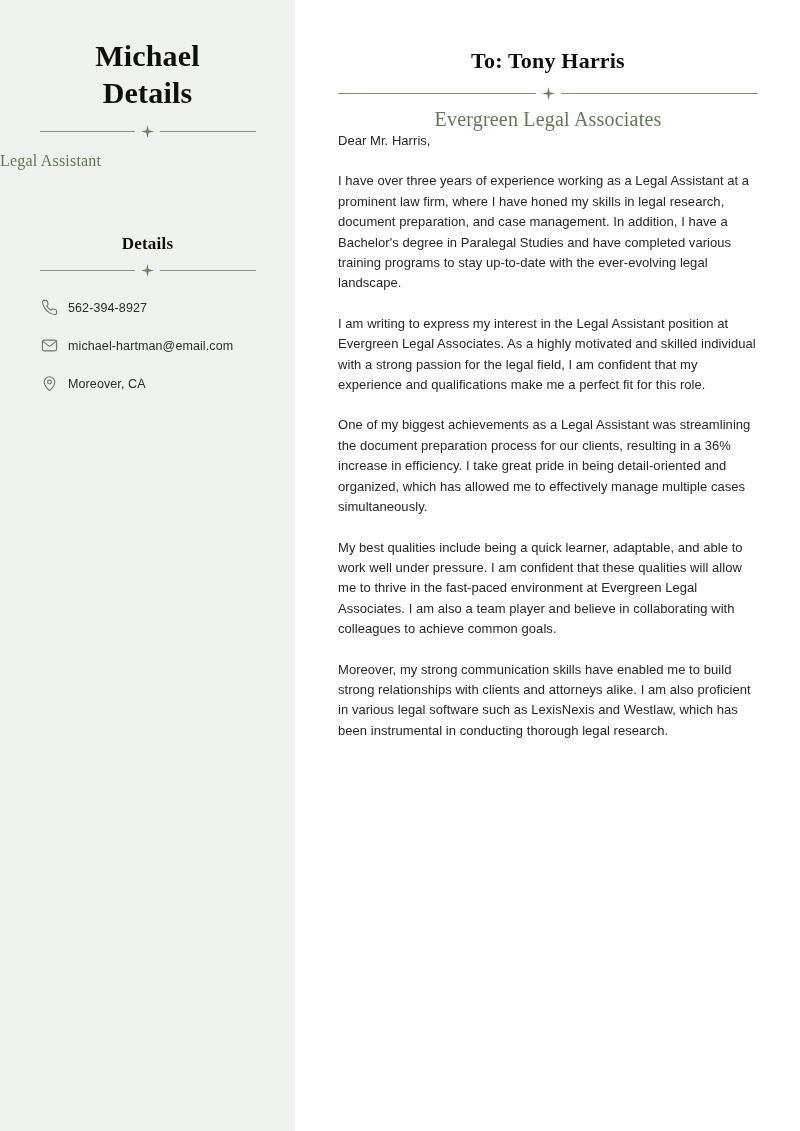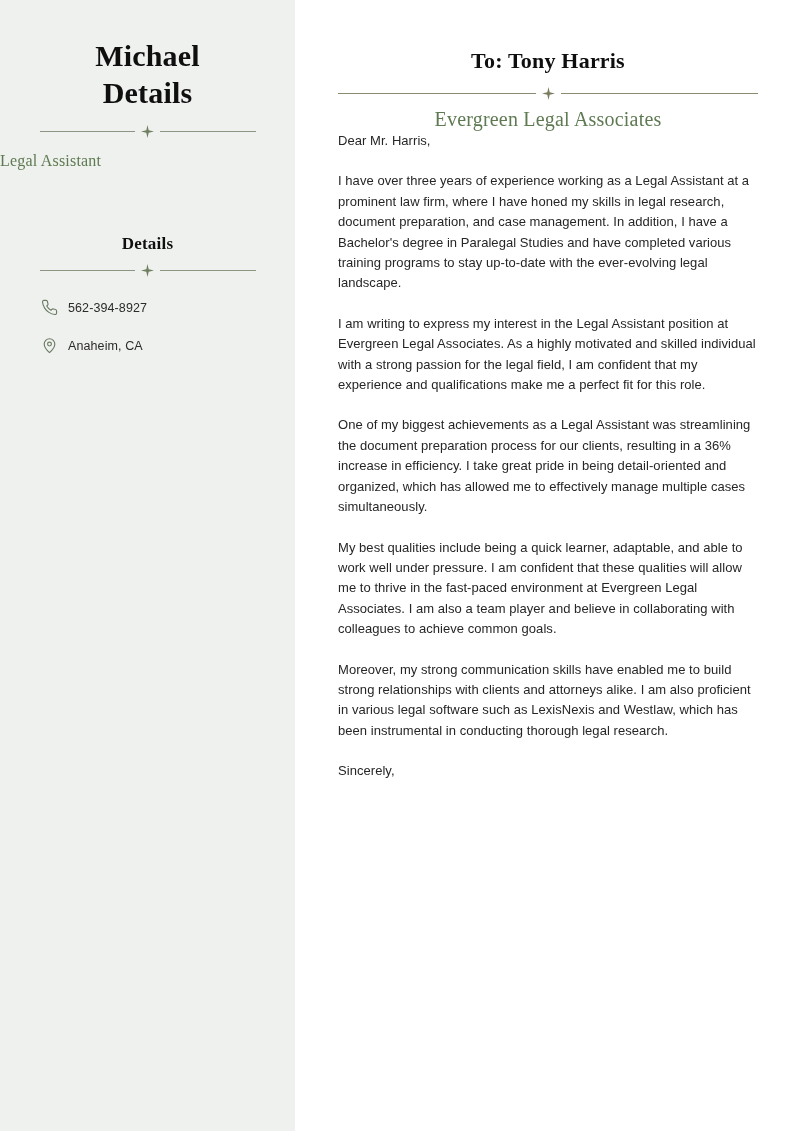--- a/index.html
+++ b/index.html
@@ -207,29 +207,38 @@
 
       <li class="contact-item">
         <span class="contact-icon">
           <svg width="17" height="17" viewBox="0 0 24 24" fill="none" stroke="#6b7a63" stroke-width="1.6" stroke-linecap="round" stroke-linejoin="round">
             <path d="M22 16.92v3a2 2 0 0 1-2.18 2 19.79 19.79 0 0 1-8.63-3.07 19.5 19.5 0 0 1-6-6 19.79 19.79 0 0 1-3.07-8.67A2 2 0 0 1 4.11 2h3a2 2 0 0 1 2 1.72c.127.96.362 1.903.7 2.81a2 2 0 0 1-.45 2.11L8.09 9.91a16 16 0 0 0 6 6l1.27-1.27a2 2 0 0 1 2.11-.45c.907.338 1.85.573 2.81.7A2 2 0 0 1 22 16.92z"></path>
           </svg>
         </span>
         <span class="contact-text">562-394-8927</span>
       </li>
 
+      <li class="contact-item">
+        <span class="contact-icon">
+          <svg width="17" height="17" viewBox="0 0 24 24" fill="none" stroke="#6b7a63" stroke-width="1.6" stroke-linecap="round" stroke-linejoin="round">
+            <rect x="2" y="4.5" width="20" height="15" rx="2.5"></rect>
+            <path d="M2.6 6.2 L12 13.2 L21.4 6.2"></path>
+          </svg>
+        </span>
+        <span class="contact-text">michael-hartman@email.com</span>
+      </li>
 
       <li class="contact-item">
         <span class="contact-icon">
           <svg width="17" height="17" viewBox="0 0 24 24" fill="none" stroke="#6b7a63" stroke-width="1.6" stroke-linecap="round" stroke-linejoin="round">
             <path d="M12 22s7.5-6.2 7.5-12A7.5 7.5 0 0 0 4.5 10c0 5.8 7.5 12 7.5 12z"></path>
             <circle cx="12" cy="10" r="2.7"></circle>
           </svg>
         </span>
-        <span class="contact-text">Anaheim, CA</span>
+        <span class="contact-text">Moreover, CA</span>
       </li>
 
     </ul>
   </aside>
 
   <section class="main">
 
     <h1 class="to-title">To: Tony Harris</h1>
 
     <div class="divider main-divider">
@@ -244,18 +253,17 @@
 
     <div class="company">Evergreen Legal Associates</div>
 
     <div class="letter">
       <p>Dear Mr. Harris,</p>
       <p>I have over three years of experience working as a Legal Assistant at a prominent law firm, where I have honed my skills in legal research, document preparation, and case management. In addition, I have a Bachelor's degree in Paralegal Studies and have completed various training programs to stay up-to-date with the ever-evolving legal landscape.</p>
       <p>I am writing to express my interest in the Legal Assistant position at Evergreen Legal Associates. As a highly motivated and skilled individual with a strong passion for the legal field, I am confident that my experience and qualifications make me a perfect fit for this role.</p>
       <p>One of my biggest achievements as a Legal Assistant was streamlining the document preparation process for our clients, resulting in a 36% increase in efficiency. I take great pride in being detail-oriented and organized, which has allowed me to effectively manage multiple cases simultaneously.</p>
       <p>My best qualities include being a quick learner, adaptable, and able to work well under pressure. I am confident that these qualities will allow me to thrive in the fast-paced environment at Evergreen Legal Associates. I am also a team player and believe in collaborating with colleagues to achieve common goals.</p>
       <p>Moreover, my strong communication skills have enabled me to build strong relationships with clients and attorneys alike. I am also proficient in various legal software such as LexisNexis and Westlaw, which has been instrumental in conducting thorough legal research.</p>
-      <p class="tight">Sincerely,</p>
     </div>
 
   </section>
 
 </div>
 
 </body></html>

